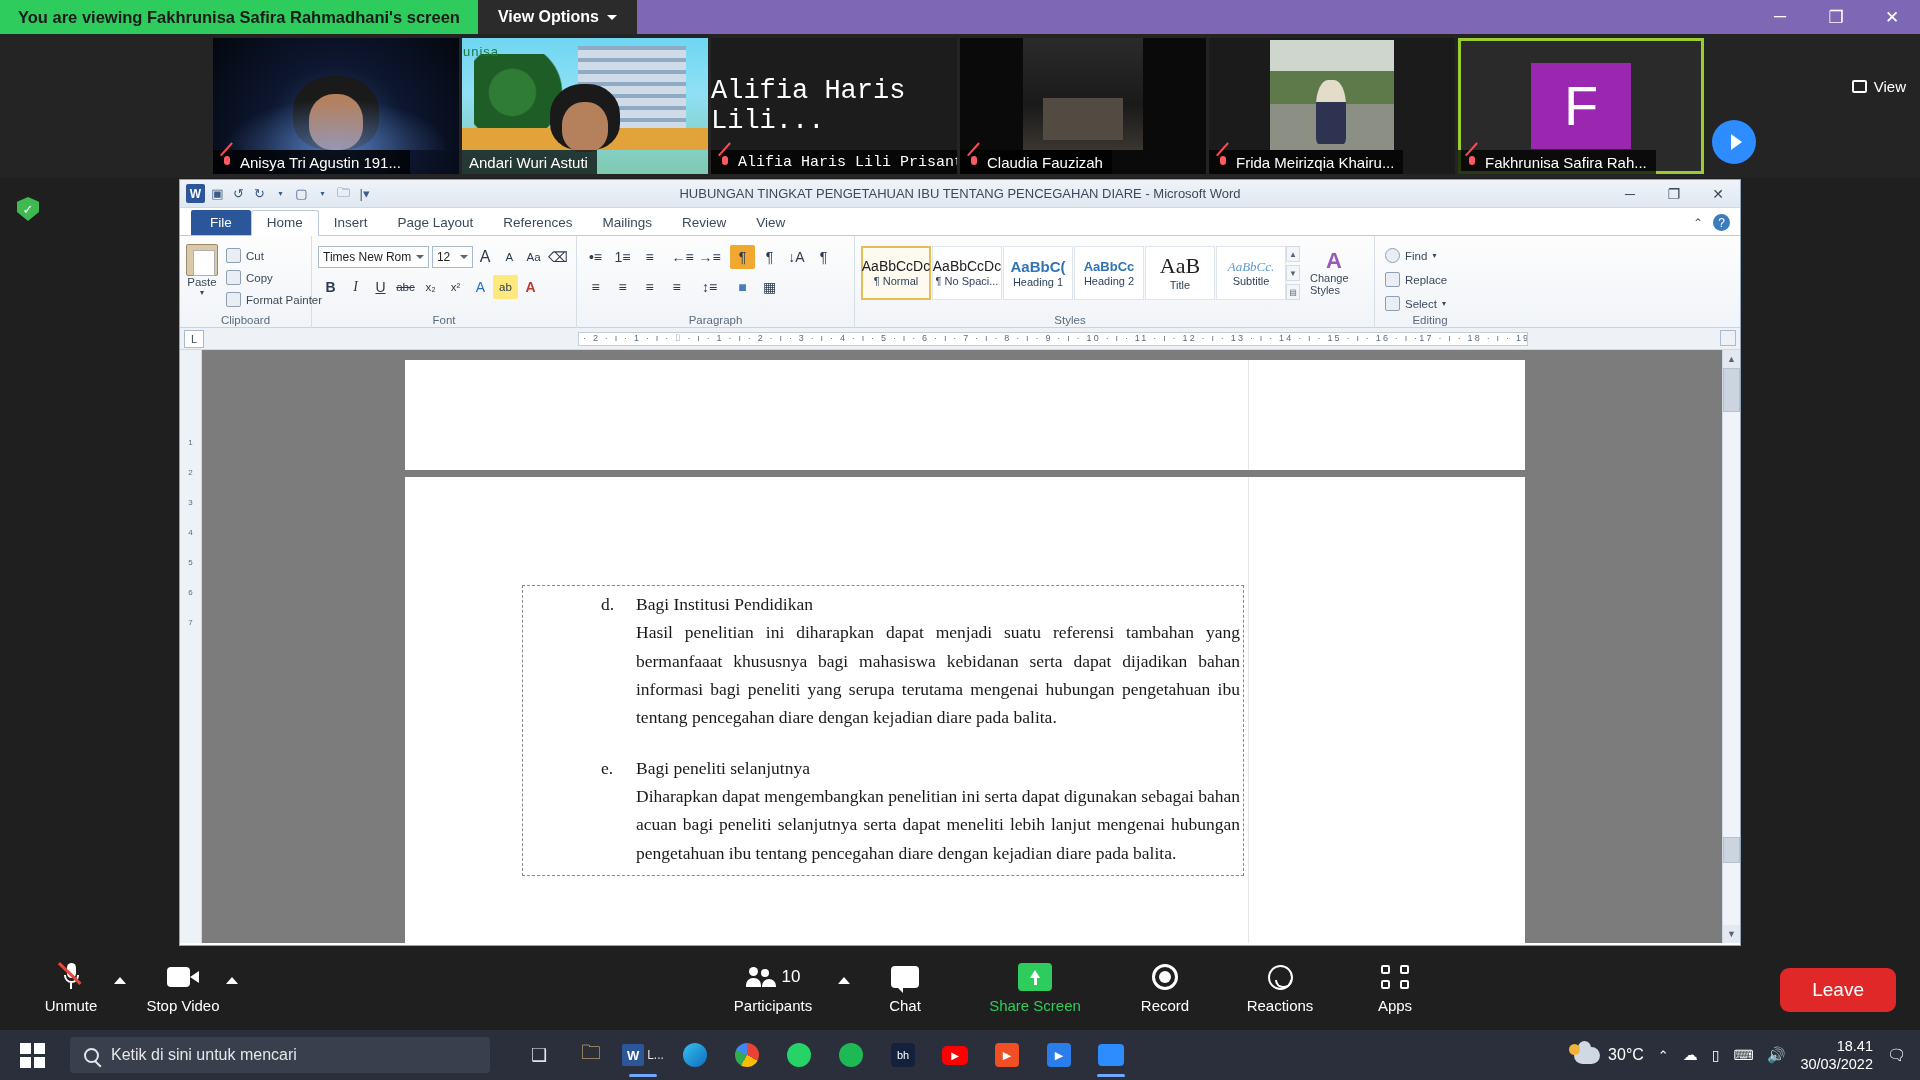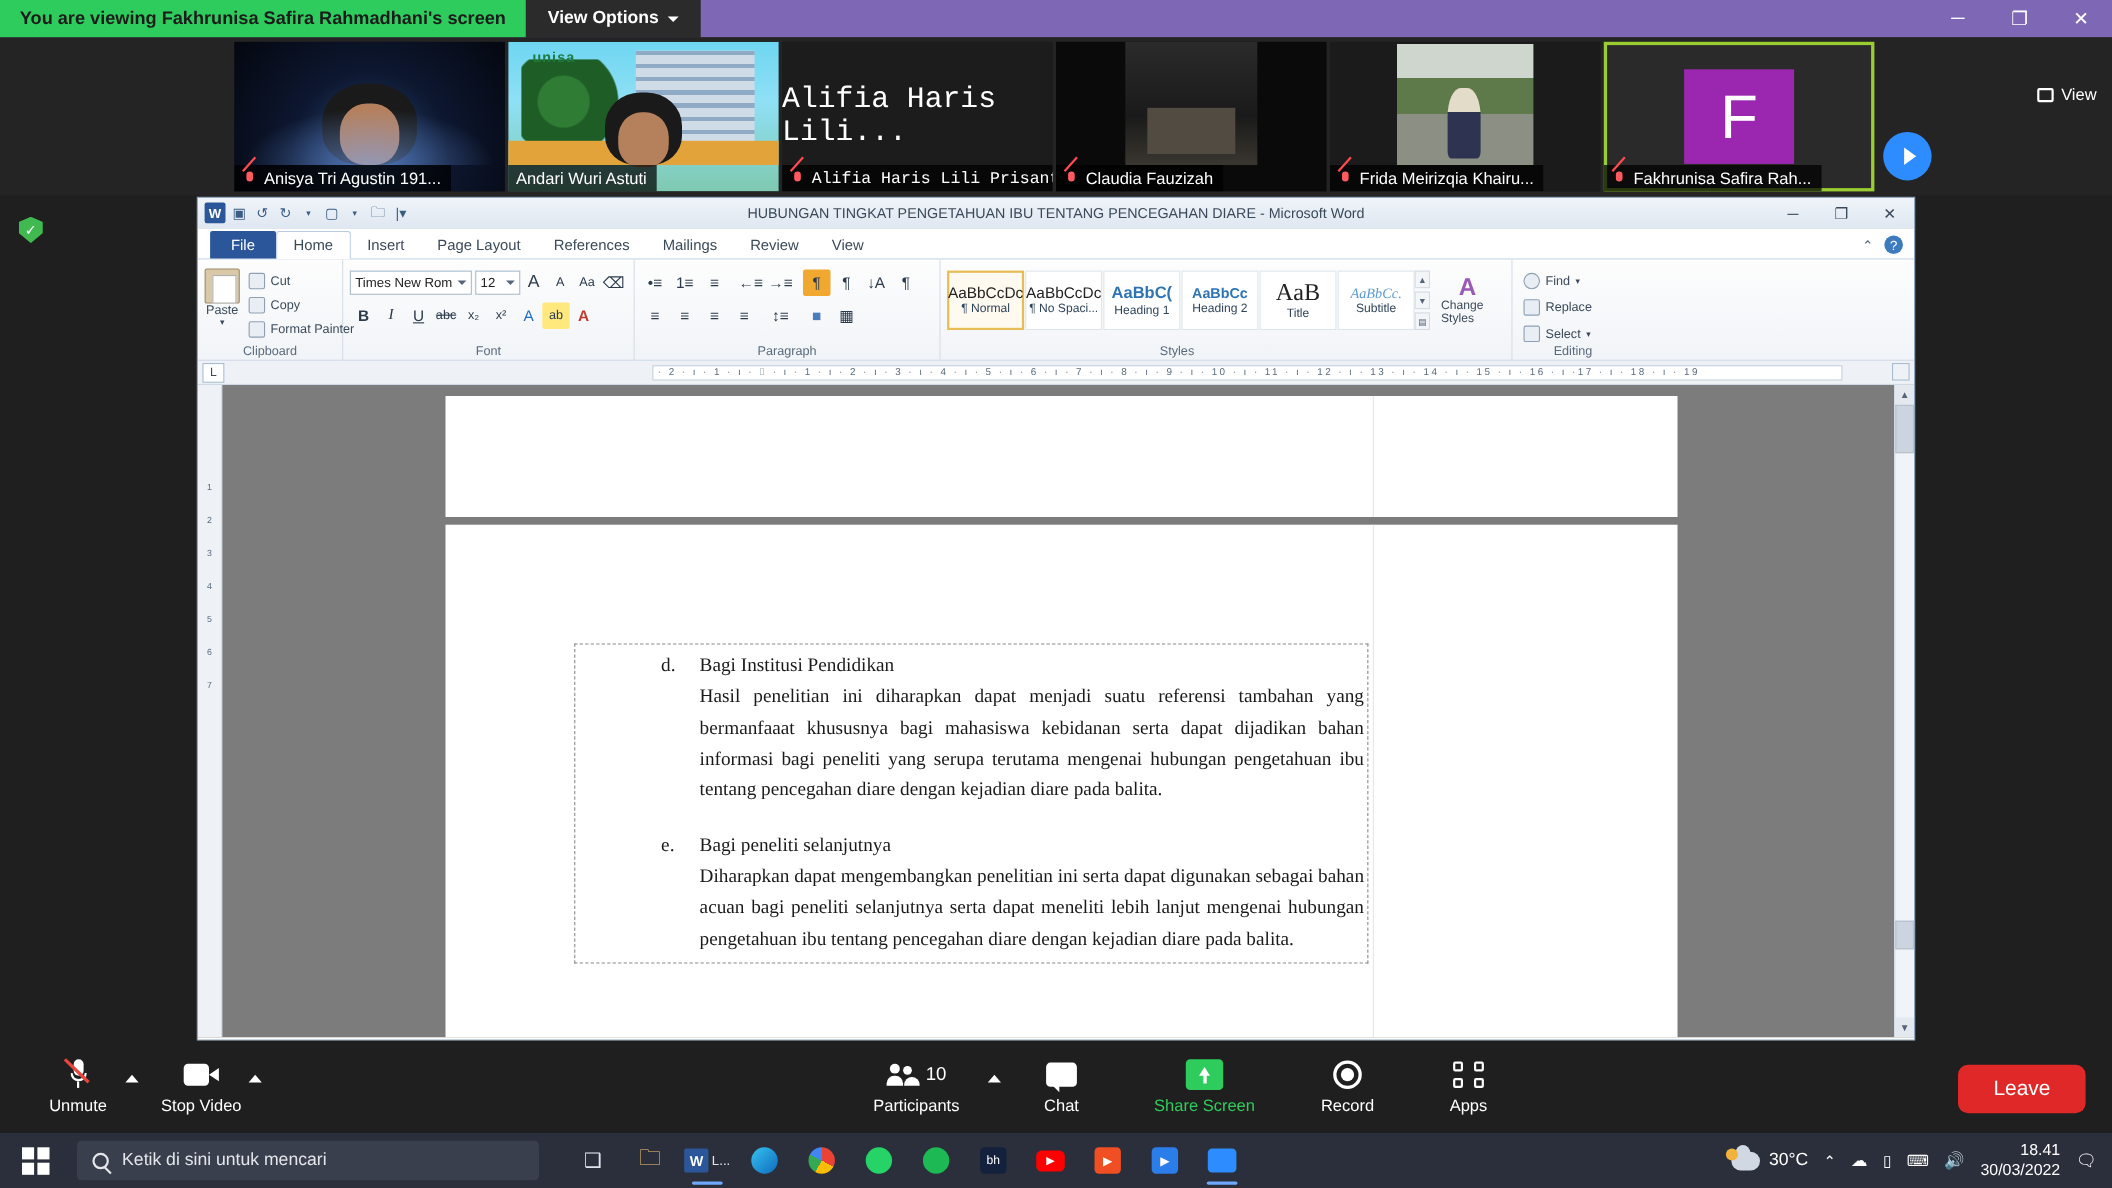--- a/index.html
+++ b/index.html
@@ -71,21 +71,21 @@
     background:#1a1a1a; border-radius:46% 46% 40% 40%; }
   .head .face { position:absolute; left:50%; transform:translateX(-50%); top:18px; width:54px; height:56px;
     background:#b5805c; border-radius:46% 46% 42% 42%; }
   .vid-campus { background: linear-gradient(#6fd6f2 0%, #8fe0f5 40%, #7fc9b0 100%); }
   .vid-campus .bldg { position:absolute; right:22px; top:8px; width:108px; height:104px; background:#cfdbe6; }
   .vid-campus .bldg:before { content:""; position:absolute; left:0; top:0; width:100%; height:100%;
     background: repeating-linear-gradient(to bottom, rgba(90,130,170,.55) 0 4px, transparent 4px 12px); }
   .vid-campus .tree { position:absolute; left:12px; top:16px; width:96px; height:96px;
     background: radial-gradient(circle at 40% 40%, #2f7d34 0 28%, #1e5e26 30% 60%, rgba(0,0,0,0) 62%); }
   .vid-campus .grass { position:absolute; left:0; bottom:24px; width:100%; height:22px; background:#e2a33a; }
-  .unisa { position:absolute; left:22px; top:6px; color:#1d7a3e; font-size:13px; font-weight:bold; letter-spacing:1px; }
+  .unisa { position:absolute; left:1px; top:6px; color:#1d7a3e; font-size:13px; font-weight:normal; letter-spacing:1px; }
   .vid-name-only { background:#1c1c1c; display:flex; align-items:center; justify-content:center;font-family:Liberation Mono, monospace; }
   .vid-name-only b { color:#fff; font-size:27px; font-weight:400; }
   .vid-dark { background:#0a0a0a; }
   .vid-dark .pic { position:absolute; left:50%; transform:translateX(-50%); top:0; width:120px; height:112px;
     background: linear-gradient(#2b2b2b, #1a1a1a 60%, #3a3630); }
   .vid-dark .pic:after { content:""; position:absolute; left:20px; bottom:10px; width:80px; height:42px; background:#514b41; }
   .vid-street { background:#1b1b1b; }
   .vid-street .pic { position:absolute; left:50%; transform:translateX(-50%); top:2px; width:124px; height:110px;
     background: linear-gradient(#cfd6cd 0 28%, #5e7a4a 28% 58%, #8b8f84 58% 100%); }
   .vid-street .pic:after { content:""; position:absolute; left:46px; top:40px; width:30px; height:64px;
@@ -164,22 +164,22 @@
   .sbox .sp.ti { font-family:"Liberation Serif", serif; font-size:22px; color:#222; }
   .sbox .sp.su { font-family:"Liberation Serif", serif; font-style:italic; font-size:13px; color:#5b9bd5; }
   .schev { width:14px; display:flex; flex-direction:column; justify-content:space-between; height:54px; }
   .schev div { height:16px; border:1px solid #d4dbe3; background:#f3f6f9; font-size:8px; display:flex; align-items:center; justify-content:center; color:#55657a; }
   .chg { display:flex; flex-direction:column; align-items:center; width:58px; font-size:11px; color:#3b4a5a; }
   .chg .aa { font-size:22px; color:#9b59b6; font-weight:bold; line-height:1; }
 
   .w-ruler { height:22px; background:#eef2f7; border-bottom:1px solid #cfd9e4; position:relative; display:flex; align-items:center; }
   .tabstop { width:20px; height:18px; margin-left:4px; border:1px solid #a9bccf; background:#fff; font-size:11px;
     display:flex; align-items:center; justify-content:center; color:#3b4a5a; }
-  .ruler-strip { position:absolute; left:398px; top:4px; width:1082px; height:14px; background:#fff; border:1px solid #c3cedb;
-    font-size:9px; color:#5a6b7d; letter-spacing:2.2px; padding-left:4px; overflow:hidden; white-space:nowrap;margin-left:15px; }
+  .ruler-strip { position:absolute; left:398px; top:4px; width:950px; height:14px; background:#fff; border:1px solid #c3cedb;
+    font-size:9px; color:#5a6b7d; letter-spacing:2.2px; padding-left:4px; overflow:hidden; white-space:nowrap; }
 
   .w-body { position:relative; height:593px; background:#7c7c7c; overflow:hidden; }
   .vruler { position:absolute; left:0; top:0; width:22px; height:100%; background:#eef2f7; border-right:1px solid #cfd9e4;
     font-size:8px; color:#5a6b7d; text-align:center; padding-top:78px; line-height:30px; }
   .page { position:absolute; background:#fff; }
   .page1 { left:225px; top:10px; width:1120px; height:110px; }
   .page2 { left:225px; top:127px; width:1120px; height:470px; }
   .pmargin { position:absolute; left:843px; top:0; width:1px; height:100%; background:#e6e6e6; }
   .textbox { position:absolute; left:117px; top:108px; width:722px; border:1px dashed #8a8a8a; padding:4px 0 8px; }
   .doc-p { font-family:"Liberation Serif", serif; font-size:17.5px; color:#1a1a1a; line-height:1.62; }
@@ -636,20 +636,26 @@
     <span class="lbl" style="color:#2ecc5c">Share Screen</span>
   </div>
 
   <div class="tb-item" style="min-width:110px">
     <span class="tb-ic">
         <span class="rec-ic"></span>
       </span>
     <span class="lbl">Record</span>
   </div>
 
+  <div class="tb-item" style="min-width:120px">
+    <span class="tb-ic">
+        <span class="react-ic"></span>
+      </span>
+    <span class="lbl">Reactions</span>
+  </div>
 
   <div class="tb-item" style="min-width:110px">
     <span class="tb-ic">
       <span class="apps-ic">
           <i style="left:0;top:0"></i>
           <i style="right:0;top:0"></i>
           <i style="left:0;bottom:0"></i>
           <i style="right:0;bottom:0"></i>
         </span>
     </span>

